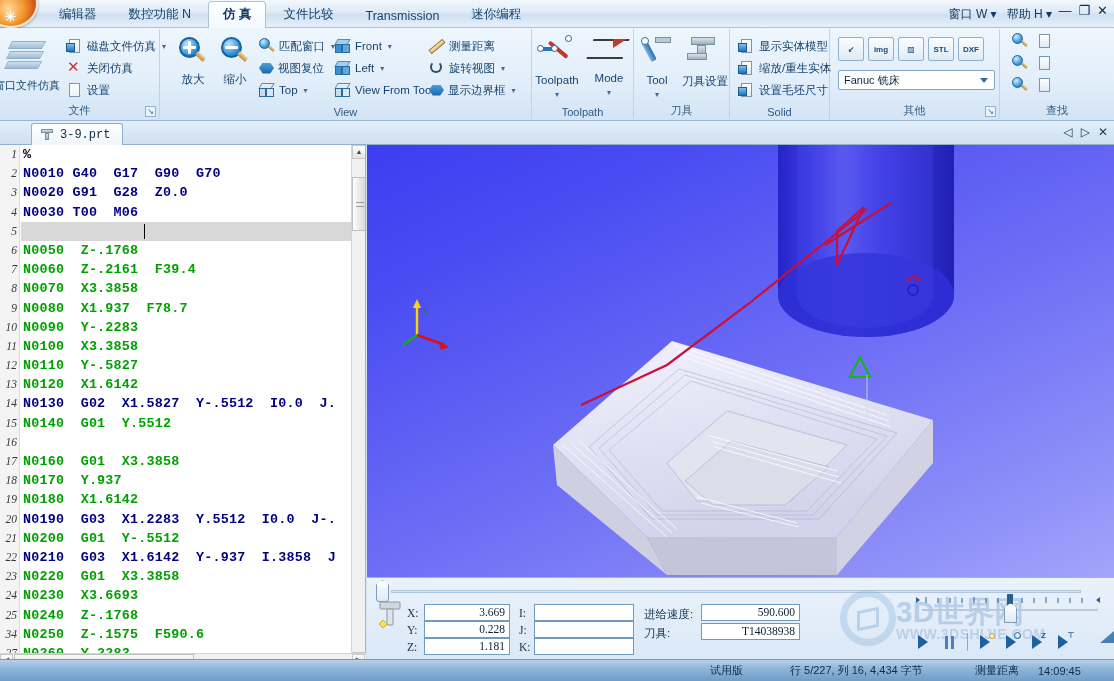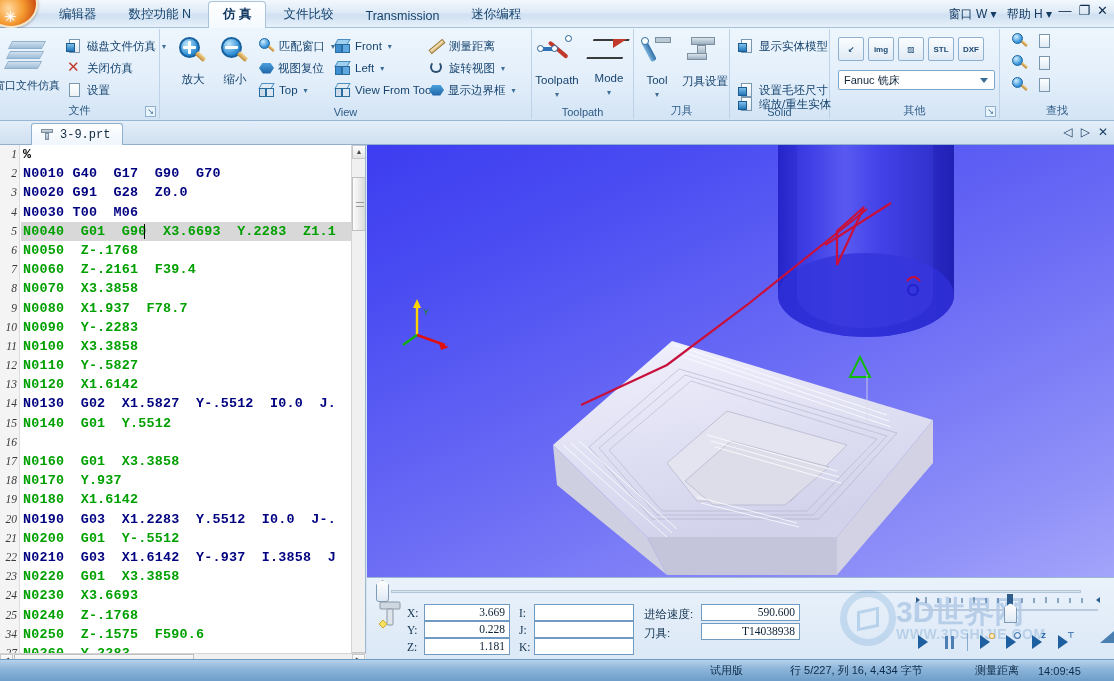--- a/index.html
+++ b/index.html
@@ -574,21 +574,21 @@
     </div>
 
     <div class="group" style="left:730px; width:100px;">
       <div class="smrow" style="left:6px; top:6px;">
         <span class="icn ic-doc">
             <span class="p"></span>
             <span class="b"></span>
           </span>
         <span class="lbl">显示实体模型</span>
       </div>
-      <div class="smrow" style="left:6px; top:28px;margin-top:36px;">
+      <div class="smrow" style="left:6px; top:28px;">
         <span class="icn ic-doc">
             <span class="p"></span>
             <span class="b"></span>
           </span>
         <span class="lbl">缩放/重生实体</span>
       </div>
       <div class="smrow" style="left:6px; top:50px;">
         <span class="icn ic-doc">
             <span class="p"></span>
             <span class="b"></span>
@@ -646,21 +646,21 @@
     </div>
   </div>
 
   <div class="editor">
     <div class="gutter"></div>
     <div class="codearea" id="codearea">
         <div class="crow"><span class="lnum">1</span><span class="ctext"><span class="ck">%</span></span></div>
         <div class="crow"><span class="lnum">2</span><span class="ctext"><span class="cb">N0010</span><span class="cb"> G40  G17  G90  G70</span></span></div>
         <div class="crow"><span class="lnum">3</span><span class="ctext"><span class="cb">N0020</span><span class="cb"> G91  G28  Z0.0</span></span></div>
         <div class="crow"><span class="lnum">4</span><span class="ctext"><span class="cb">N0030</span><span class="cb"> T00  M06</span></span></div>
-        <div class="crow hl"><span class="lnum">5</span><span class="ctext"><span class="cg">N0040  G01  G90  X3.6693  Y.2283  Z1.1</span></span><span class="caret-bar" style="left: 122.75px;"></span></div>
+        <div class="crow hl"><span class="lnum">5</span><span class="caret-bar" style="left: 122.75px;"></span></div>
         <div class="crow"><span class="lnum">6</span><span class="ctext"><span class="cg">N0050  Z-.1768</span></span></div>
         <div class="crow"><span class="lnum">7</span><span class="ctext"><span class="cg">N0060  Z-.2161  F39.4</span></span></div>
         <div class="crow"><span class="lnum">8</span><span class="ctext"><span class="cg">N0070  X3.3858</span></span></div>
         <div class="crow"><span class="lnum">9</span><span class="ctext"><span class="cg">N0080  X1.937  F78.7</span></span></div>
         <div class="crow"><span class="lnum">10</span><span class="ctext"><span class="cg">N0090  Y-.2283</span></span></div>
         <div class="crow"><span class="lnum">11</span><span class="ctext"><span class="cg">N0100  X3.3858</span></span></div>
         <div class="crow"><span class="lnum">12</span><span class="ctext"><span class="cg">N0110  Y-.5827</span></span></div>
         <div class="crow"><span class="lnum">13</span><span class="ctext"><span class="cg">N0120  X1.6142</span></span></div>
         <div class="crow"><span class="lnum">14</span><span class="ctext"><span class="cb">N0130  G02  X1.5827  Y-.5512  I0.0  J.</span></span></div>
         <div class="crow"><span class="lnum">15</span><span class="ctext"><span class="cg">N0140  G01  Y.5512</span></span></div>

